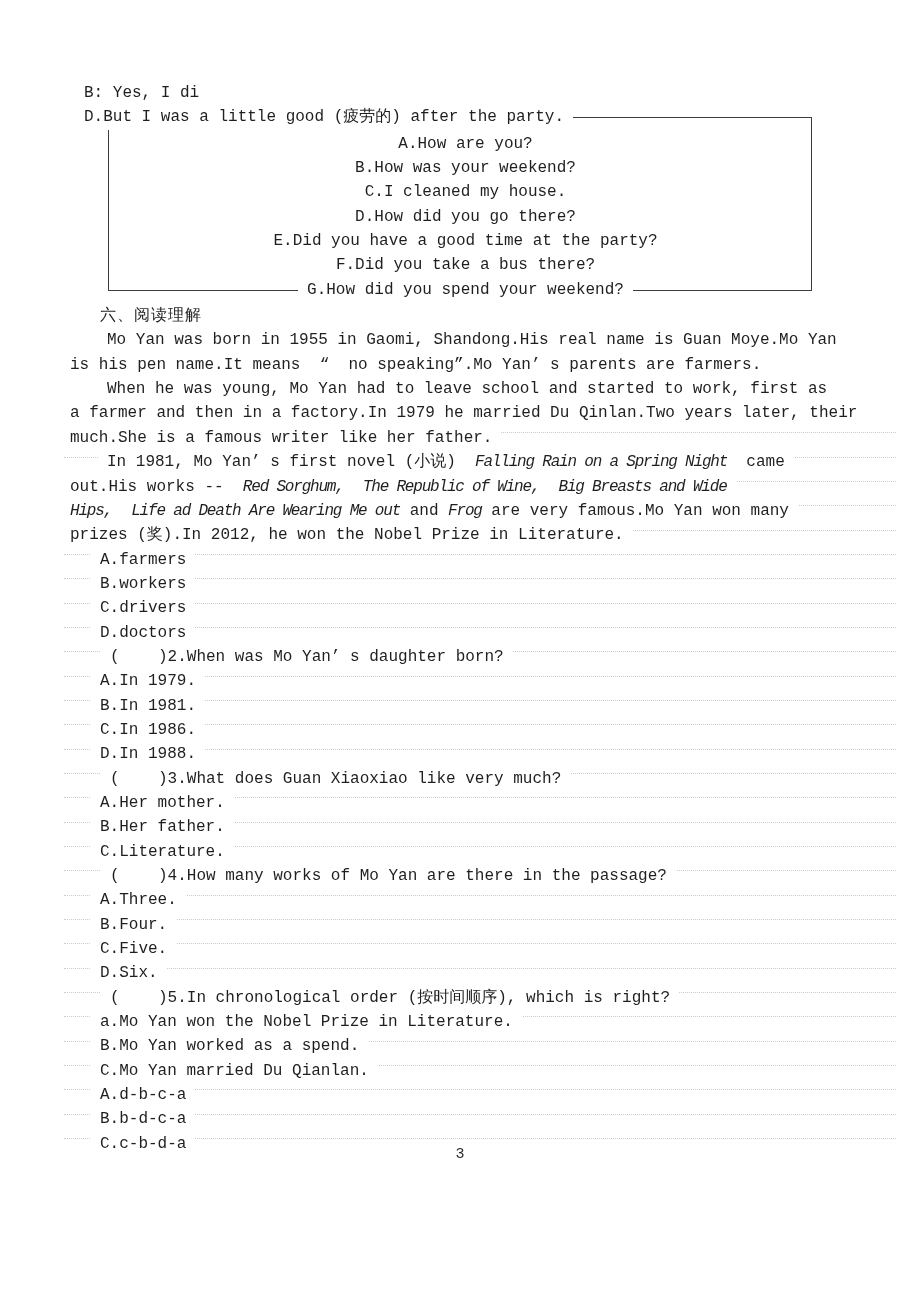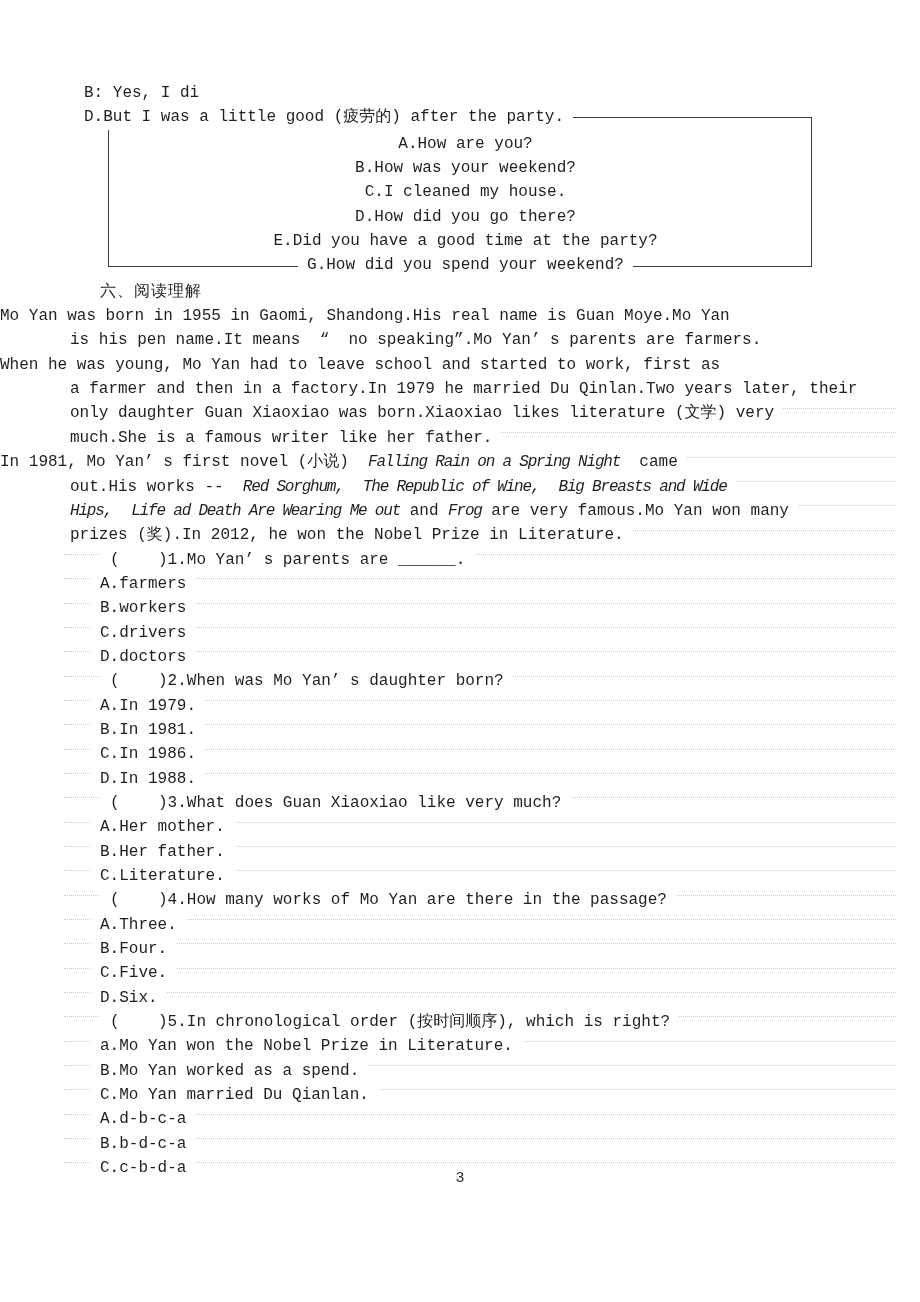--- a/index.html
+++ b/index.html
@@ -18,21 +18,21 @@
   }
   .line {
     position: relative;
     height: 24.35px;
     line-height: 24.35px;
     white-space: pre;
   }
   
   .dlg   { padding-left: 84px;  }  
   .pbody { padding-left: 70px;  }  
-  .pind  { }  
+  .pind  { padding-left: 107px; }  
   .head  { padding-left: 100px; letter-spacing: 1px; }
   .q     { padding-left: 110px; }  
   .opt   { padding-left: 100px; }  
   
   .ruled::before {
     content: "";
     position: absolute;
     left: 64px;
     right: 24px;
     bottom: 4px;
@@ -70,34 +70,33 @@
 <div class="page">
   <div>
       <div class="line dlg"><span class="txt"><span>B: Yes, I di</span></span></div>
       <div class="line dlg"><span class="txt"><span>D.But I was a little good (疲劳的) after the party.</span></span></div>
       <div class="choices-box">
         <div class="line box"><span class="txt"><span>A.How are you?</span></span></div>
         <div class="line box"><span class="txt"><span>B.How was your weekend?</span></span></div>
         <div class="line box"><span class="txt"><span>C.I cleaned my house.</span></span></div>
         <div class="line box"><span class="txt"><span>D.How did you go there?</span></span></div>
         <div class="line box"><span class="txt"><span>E.Did you have a good time at the party?</span></span></div>
+        <div class="line box"><span class="txt"><span>F.Did you take a bus there?</span></span></div>
         <div class="line box"><span class="txt"><span>G.How did you spend your weekend?</span></span></div>
       </div>
       <div class="line head"><span class="txt"><span>六、阅读理解</span></span></div>
       <div class="line pind"><span class="txt"><span>Mo Yan was born in 1955 in Gaomi, Shandong.His real name is Guan Moye.Mo Yan</span></span></div>
       <div class="line pbody"><span class="txt"><span>is his pen name.It means  “  no speaking”.Mo Yan’ s parents are farmers.</span></span></div>
       <div class="line pind"><span class="txt"><span>When he was young, Mo Yan had to leave school and started to work, first as</span></span></div>
       <div class="line pbody"><span class="txt"><span>a farmer and then in a factory.In 1979 he married Du Qinlan.Two years later, their</span></span></div>
-      <div class="line pbody ruled"><span class="txt"><span>only daughter Guan Xiaoxiao was born.Xiaoxiao likes literature (文学) very</span></span></div>
       <div class="line pbody ruled"><span class="txt"><span>much.She is a famous writer like her father.</span></span></div>
       <div class="line pind ruled"><span class="txt"><span>In 1981, Mo Yan’ s first novel (小说)  </span><span class="i">Falling Rain on a Spring Night</span><span>  came</span></span></div>
       <div class="line pbody ruled"><span class="txt"><span>out.His works --  </span><span class="i">Red Sorghum,</span><span>  </span><span class="i">The Republic of Wine,</span><span>  </span><span class="i">Big Breasts and Wide</span></span></div>
       <div class="line pbody ruled"><span class="txt"><span class="i">Hips,</span><span>  </span><span class="i">Life ad Death Are Wearing Me out</span><span> and </span><span class="i">Frog</span><span> are very famous.Mo Yan won many</span></span></div>
       <div class="line pbody ruled"><span class="txt"><span>prizes (奖).In 2012, he won the Nobel Prize in Literature.</span></span></div>
-      <div class="line q ruled"><span class="txt"><span>(    )1.Mo Yan’ s parents are ______.</span></span></div>
       <div class="line opt ruled"><span class="txt"><span>A.farmers</span></span></div>
       <div class="line opt ruled"><span class="txt"><span>B.workers</span></span></div>
       <div class="line opt ruled"><span class="txt"><span>C.drivers</span></span></div>
       <div class="line opt ruled"><span class="txt"><span>D.doctors</span></span></div>
       <div class="line q ruled"><span class="txt"><span>(    )2.When was Mo Yan’ s daughter born?</span></span></div>
       <div class="line opt ruled"><span class="txt"><span>A.In 1979.</span></span></div>
       <div class="line opt ruled"><span class="txt"><span>B.In 1981.</span></span></div>
       <div class="line opt ruled"><span class="txt"><span>C.In 1986.</span></span></div>
       <div class="line opt ruled"><span class="txt"><span>D.In 1988.</span></span></div>
       <div class="line q ruled"><span class="txt"><span>(    )3.What does Guan Xiaoxiao like very much?</span></span></div>

